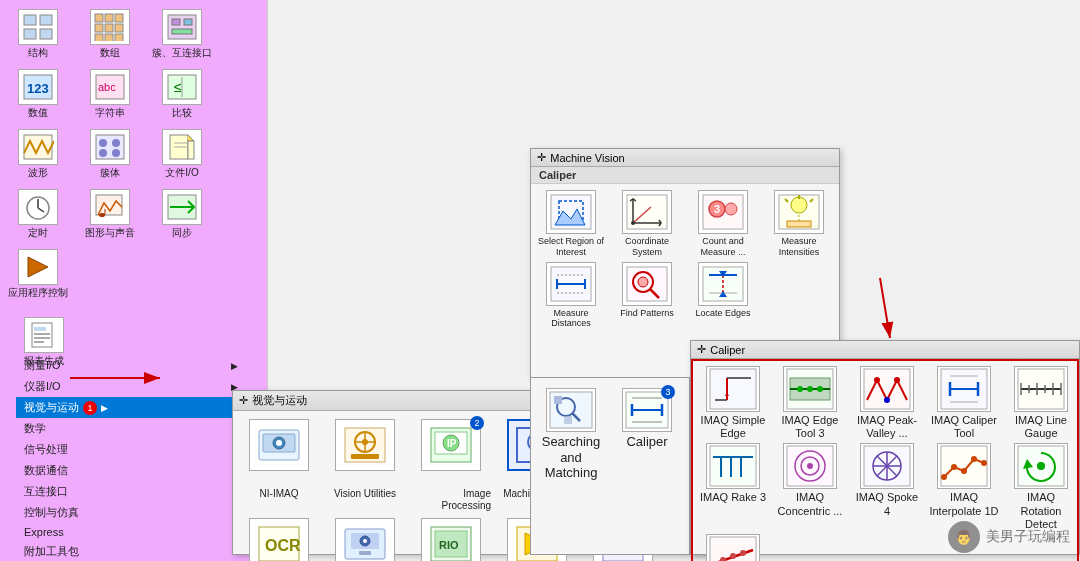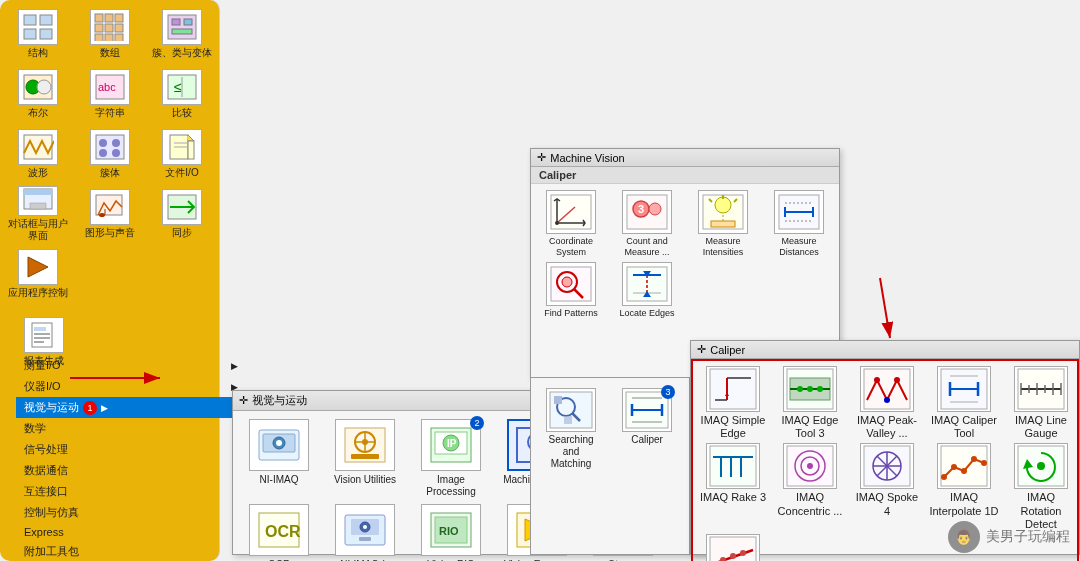--- a/index.html
+++ b/index.html
@@ -10,25 +10,24 @@
       font-family: Arial, sans-serif;
       font-size: 11px;
       background: #f0f0f0;
       position: relative;
     }
 
     
     .left-panel {
       position: absolute;
       left: 0; top: 0;
-      width: 220px;
+      width: 268px;
       height: 561px;
-      background: #eab308;
+      background: #f0abfc;
       border-right: 1px solid #ccc;
-      border-radius: 10px;
     }
 
     .icon-grid {
       display: grid;
       grid-template-columns: repeat(3, 68px);
       gap: 4px;
       padding: 6px;
     }
 
     .icon-item {
@@ -145,23 +144,24 @@
       position: relative;
     }
 
     .vision-icon-item .vbox.highlighted {
       border: 2px solid #0055cc;
       background: #e8f0ff;
     }
 
     .vision-icon-item .vlabel {
       font-size: 10px;
-      text-align: center;
+      text-align: right;
       color: #222;
       line-height: 1.2;
+      margin-top: 14px;
     }
 
     
     .mv-window {
       position: absolute;
       left: 530px;
       top: 148px;
       width: 310px;
       height: 230px;
       background: #f5f5f5;
@@ -307,21 +307,21 @@
       border: 1px solid #aaa;
       background: #fff;
       display: flex;
       align-items: center;
       justify-content: center;
       font-size: 18px;
       margin-bottom: 2px;
     }
 
     .sm-item .slabel {
-      font-size: 10px;
+      font-size: 13px;
       text-align: center;
       color: #222;
       line-height: 1.2;
     }
 
     .sm-grid {
       display: grid;
       grid-template-columns: repeat(2, 72px);
       gap: 4px;
       padding: 6px;
@@ -397,32 +397,31 @@
     </div>
     <div class="icon-item">
       <div class="icon-box">
         <svg width="32" height="28" viewBox="0 0 32 28">
           <rect x="2" y="2" width="28" height="24" fill="#e8d0f0" stroke="#888" stroke-width="1"></rect>
           <rect x="6" y="6" width="8" height="6" fill="#c090e0" stroke="#777" stroke-width="1"></rect>
           <rect x="18" y="6" width="8" height="6" fill="#80c0e0" stroke="#777" stroke-width="1"></rect>
           <rect x="6" y="16" width="20" height="5" fill="#80e0a0" stroke="#777" stroke-width="1"></rect>
         </svg>
       </div>
-      <span class="icon-label">簇、类与变体</span>
-    </div>
-
-    <div class="icon-item">
-      <div class="icon-box">
-        <svg width="32" height="28" viewBox="0 0 32 28">
-          <rect x="2" y="2" width="28" height="24" fill="#fff0d0" stroke="#888" stroke-width="1"></rect>
-          <circle cx="11" cy="14" r="7" fill="#00aa00" stroke="#007700" stroke-width="1"></circle>
-          <circle cx="22" cy="14" r="7" fill="#eeeeee" stroke="#999999" stroke-width="1"></circle>
-        </svg>
-      </div>
-      <span class="icon-label">布尔</span>
+      <span class="icon-label">簇、互连接口</span>
+    </div>
+
+    <div class="icon-item">
+      <div class="icon-box">
+        <svg width="32" height="28" viewBox="0 0 32 28">
+          <rect x="2" y="2" width="28" height="24" fill="#d0e8ff" stroke="#888" stroke-width="1"></rect>
+          <text x="5" y="20" font-size="13" fill="#0050aa" font-weight="bold">123</text>
+        </svg>
+      </div>
+      <span class="icon-label">数值</span>
     </div>
     <div class="icon-item">
       <div class="icon-box">
         <svg width="32" height="28" viewBox="0 0 32 28">
           <rect x="2" y="2" width="28" height="24" fill="#ffe0f0" stroke="#888" stroke-width="1"></rect>
           <text x="4" y="18" font-size="11" fill="#cc0066">abc</text>
         </svg>
       </div>
       <span class="icon-label">字符串</span>
     </div>
@@ -467,26 +466,26 @@
           <rect x="22" y="8" width="6" height="18" fill="#ffffd0" stroke="#888" stroke-width="1"></rect>
           <line x1="8" y1="10" x2="22" y2="10" stroke="#aaa" stroke-width="1"></line>
           <line x1="8" y1="14" x2="22" y2="14" stroke="#aaa" stroke-width="1"></line>
         </svg>
       </div>
       <span class="icon-label">文件I/O</span>
     </div>
     <div class="icon-item">
       <div class="icon-box">
         <svg width="32" height="28" viewBox="0 0 32 28">
-          <rect x="2" y="2" width="28" height="20" fill="#e8f0ff" stroke="#888" stroke-width="1"></rect>
-          <rect x="2" y="2" width="28" height="6" fill="#aaccee" stroke="#888" stroke-width="0"></rect>
-          <rect x="8" y="16" width="16" height="6" fill="#ccc" stroke="#999" stroke-width="0.5"></rect>
-        </svg>
-      </div>
-      <span class="icon-label">对话框与用户界面</span>
+          <circle cx="16" cy="15" r="11" fill="#fff" stroke="#888" stroke-width="1.5"></circle>
+          <line x1="16" y1="15" x2="16" y2="6" stroke="#333" stroke-width="1.5"></line>
+          <line x1="16" y1="15" x2="22" y2="19" stroke="#333" stroke-width="1.5"></line>
+        </svg>
+      </div>
+      <span class="icon-label">定时</span>
     </div>
 
     <div class="icon-item">
       <div class="icon-box">
         <svg width="32" height="28" viewBox="0 0 32 28">
           <rect x="2" y="2" width="26" height="20" fill="#fff0e8" stroke="#888" stroke-width="1"></rect>
           <polyline points="4,22 10,10 16,18 22,8 28,14" fill="none" stroke="#cc5500" stroke-width="1.5"></polyline>
           <ellipse cx="8" cy="22" rx="3" ry="2" fill="#aa3300"></ellipse>
           <line x1="11" y1="22" x2="11" y2="16" stroke="#aa3300" stroke-width="1"></line>
         </svg>
@@ -711,20 +710,30 @@
 <div class="mv-window">
   <div class="titlebar">
     <span>✛</span>
     <span>Machine Vision</span>
   </div>
   <div class="section-header">
     <span>Caliper</span>
   </div>
   <div class="mv-grid">
 
+    <div class="mv-item">
+      <div class="mbox">
+        <svg width="44" height="38" viewBox="0 0 44 38">
+          <rect x="2" y="2" width="40" height="34" fill="#f8f8ff" stroke="#aaa" stroke-width="1"></rect>
+          <rect x="10" y="8" width="24" height="20" fill="none" stroke="#0055cc" stroke-width="1.5" stroke-dasharray="3,2"></rect>
+          <polygon points="6,32 14,18 22,26 28,16 36,32" fill="#aaccff" stroke="#0055cc" stroke-width="1"></polygon>
+        </svg>
+      </div>
+      <span class="mlabel">Select Region of Interest</span>
+    </div>
 
     <div class="mv-item">
       <div class="mbox">
         <svg width="44" height="38" viewBox="0 0 44 38">
           <rect x="2" y="2" width="40" height="34" fill="#fffff8" stroke="#aaa" stroke-width="1"></rect>
           <line x1="8" y1="30" x2="36" y2="30" stroke="#333" stroke-width="1.5"></line>
           <line x1="8" y1="30" x2="8" y2="6" stroke="#333" stroke-width="1.5"></line>
           <polyline points="34,27 36,30 34,33" fill="none" stroke="#333" stroke-width="1.5"></polyline>
           <polyline points="5,8 8,6 11,8" fill="none" stroke="#333" stroke-width="1.5"></polyline>
           <line x1="8" y1="30" x2="26" y2="14" stroke="#cc4444" stroke-width="1.5"></line>

